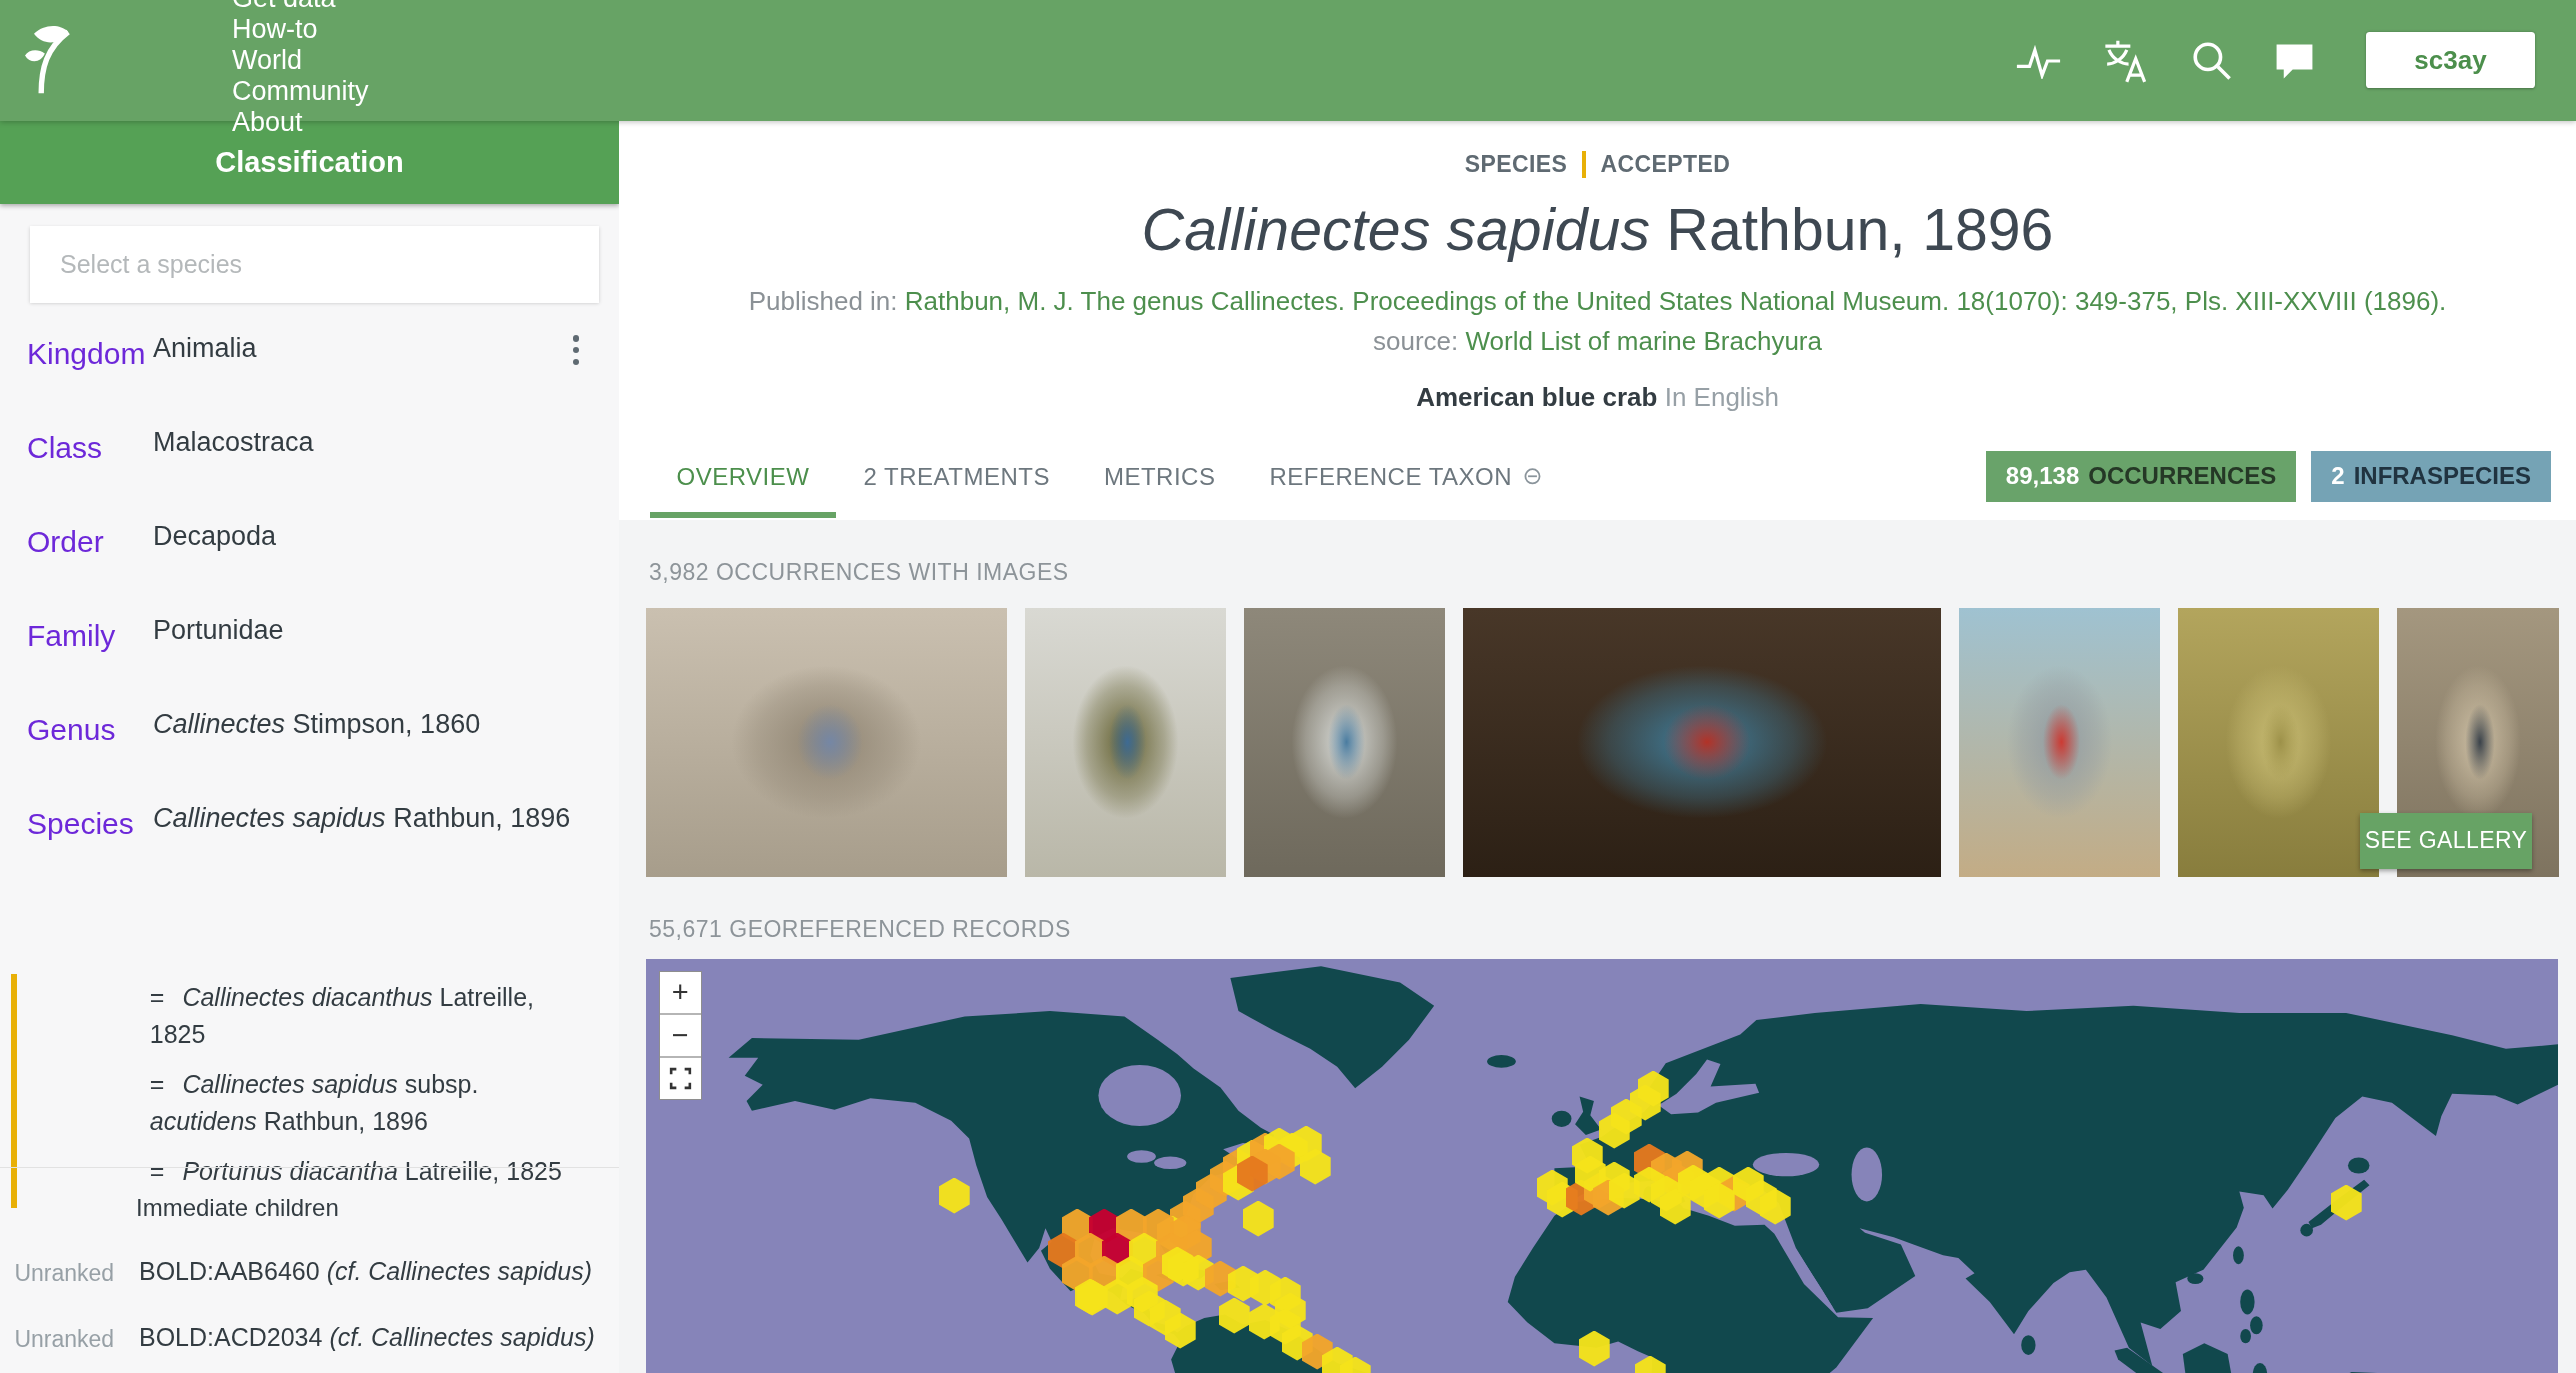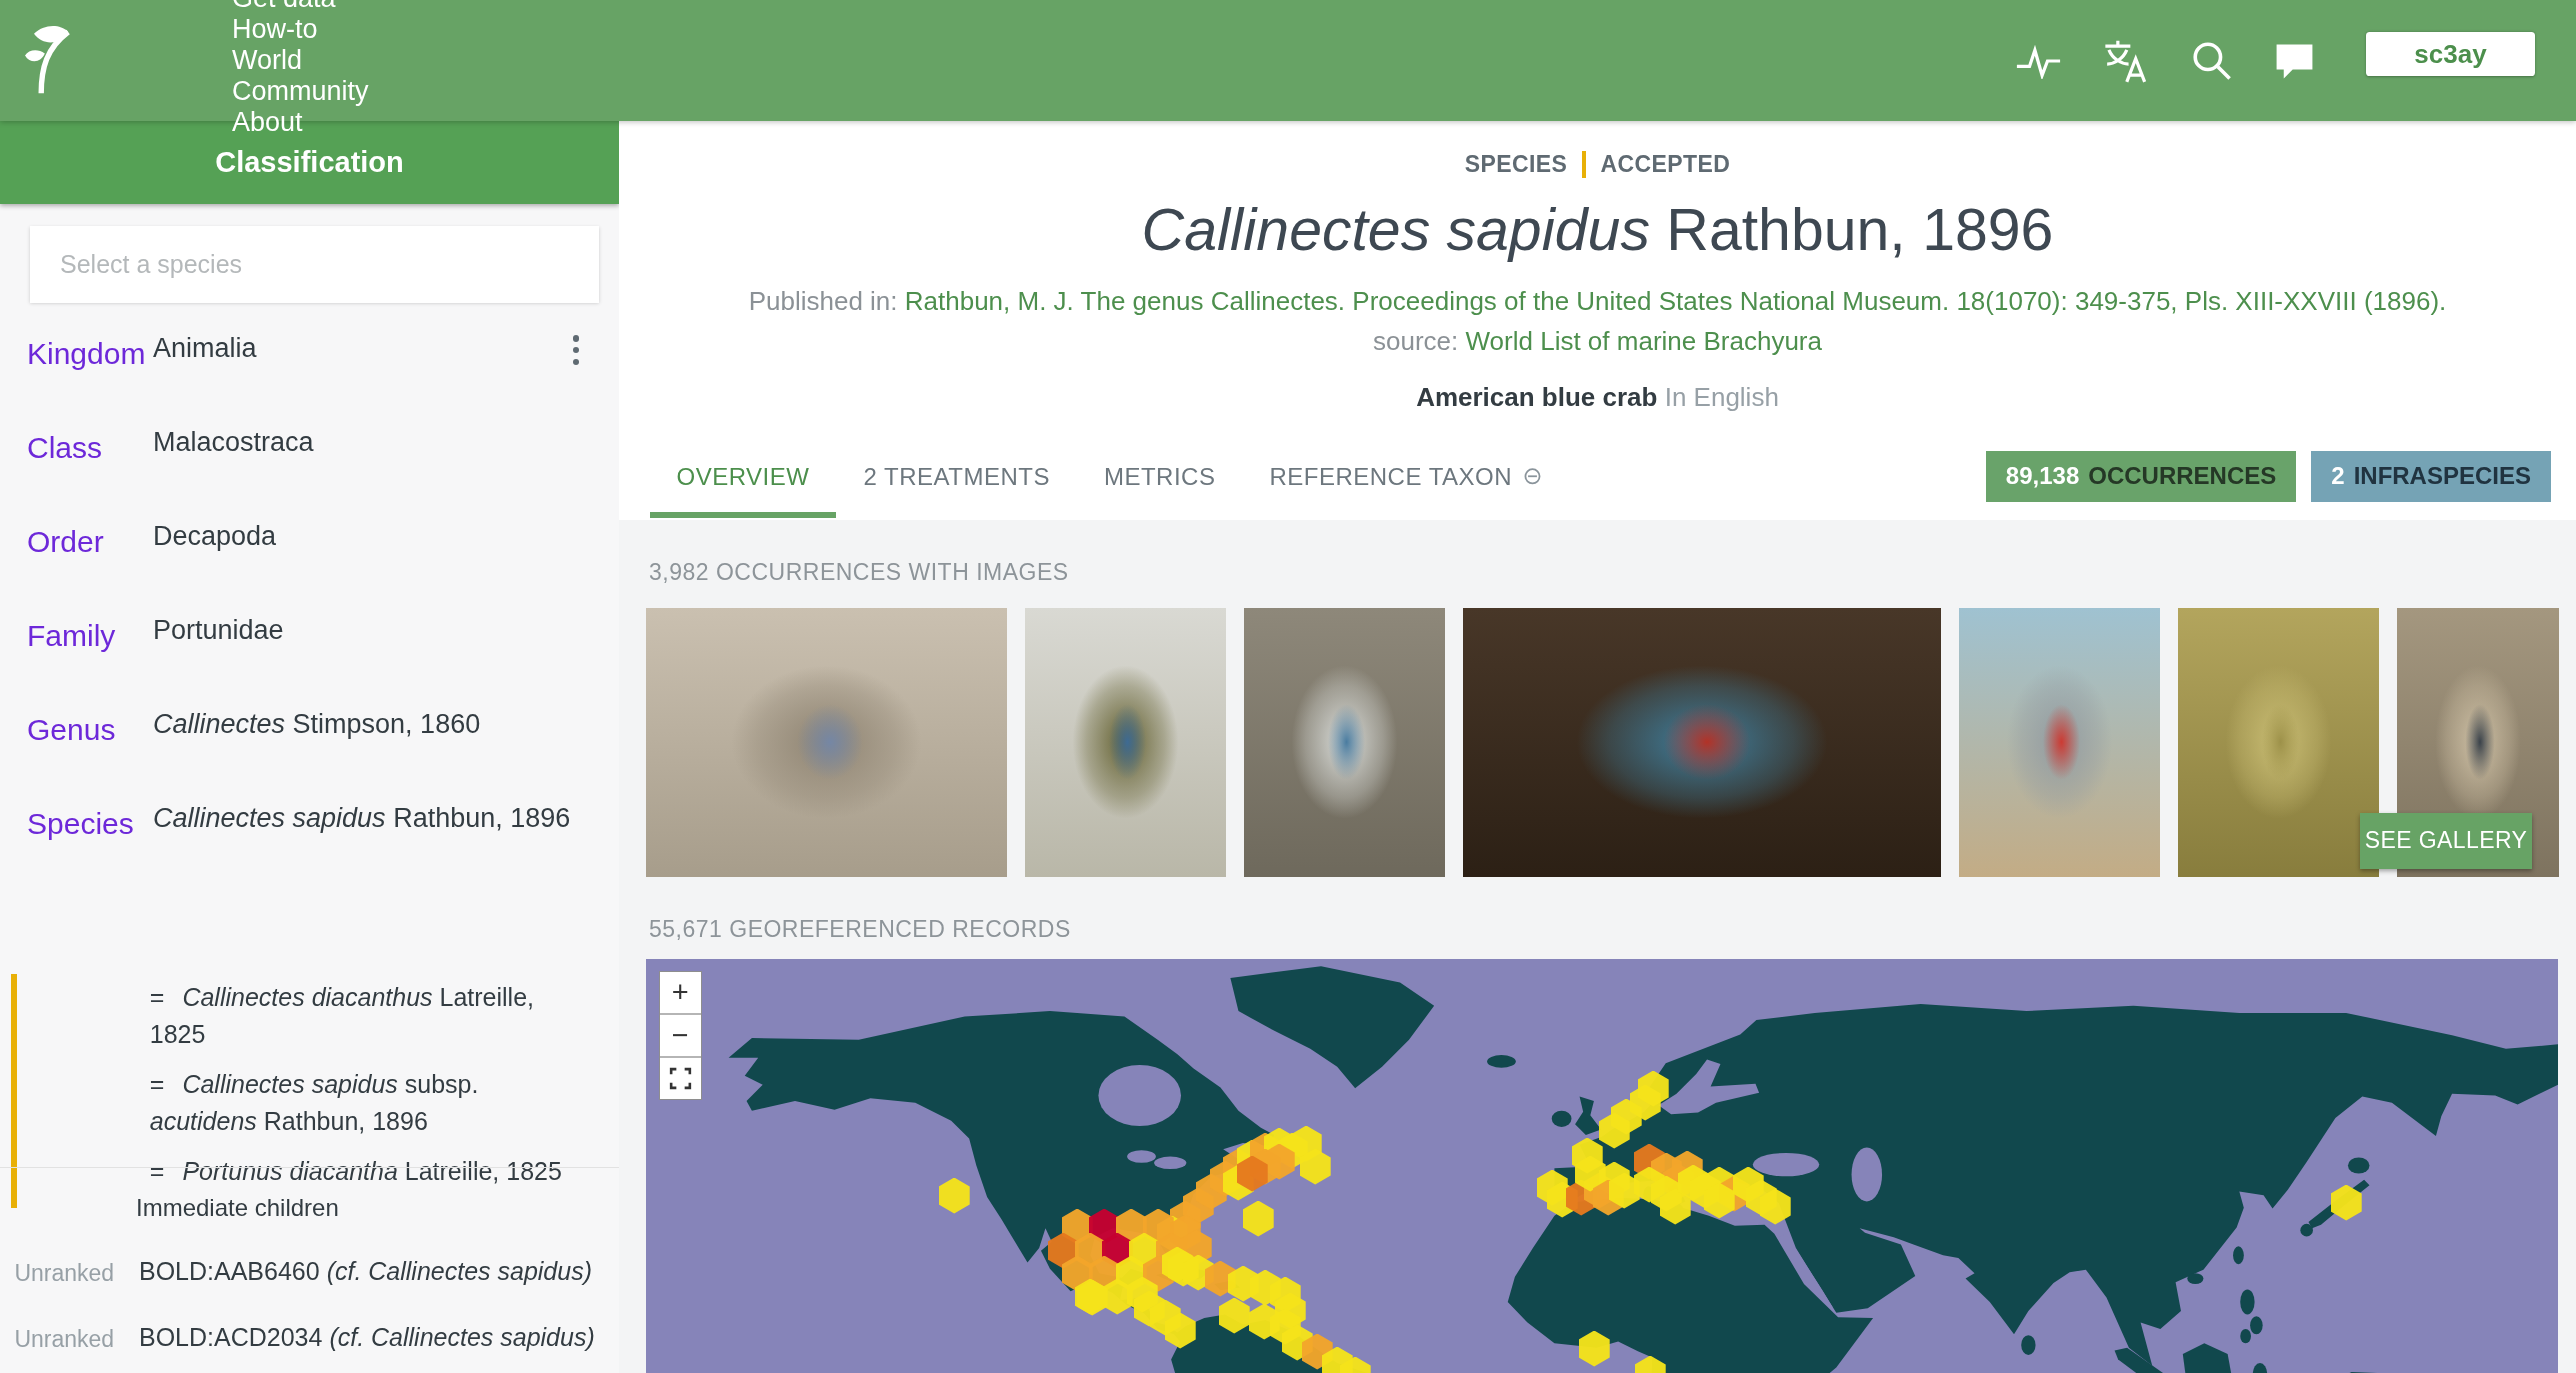--- a/index.html
+++ b/index.html
@@ -6,21 +6,21 @@
   body{width:2576px;height:1373px;position:relative;background:#fff;
        font-family:"Liberation Sans","DejaVu Sans",sans-serif;color:#333c42;}
   
   .topnav{position:absolute;left:0;top:0;width:2576px;height:121px;background:#67a365;
           display:flex;align-items:center;box-shadow:0 1.8px 5.4px rgba(0,0,0,.25);z-index:30;}
   .logo{position:absolute;left:25px;top:23px;}
   .nav-items{display:flex;margin-left:232px;flex-direction:column;}
   .nav-item{color:#fff;font-size:27px;cursor:pointer;}
   .nav-icons{position:absolute;right:260px;top:0;height:121px;display:flex;align-items:center;gap:38px;}
   .nav-icons svg{display:block;}
-  .user-btn{position:absolute;right:41px;top:32px;width:169px;height:44px;background:#fff;
+  .user-btn{position:absolute;right:41px;top:32px;width:169px;height:56px;background:#fff;
             border-radius:3.6px;color:#4c8f4c;font-weight:bold;font-size:26px;
             display:flex;align-items:center;justify-content:center;box-shadow:0 0.9px 2.7px rgba(0,0,0,.3);}
   
   .sidebar{position:absolute;left:0;top:121px;width:619px;height:1252px;background:#f7f7f8;
            box-shadow:1.8px 0 4.5px rgba(0,0,0,.12);}
   .class-header{height:83px;background:#55a155;color:#fff;font-size:29px;font-weight:bold;
                 display:flex;align-items:center;justify-content:center;box-shadow:0 1.8px 4.5px rgba(0,0,0,.3);}
   .search-card{position:absolute;left:30px;right:20px;top:105px;height:77px;background:#fff;
                box-shadow:0 0.9px 3.6px rgba(0,0,0,.18);}
   .search-card input{width:100%;height:100%;border:none;outline:none;font-size:25px;

